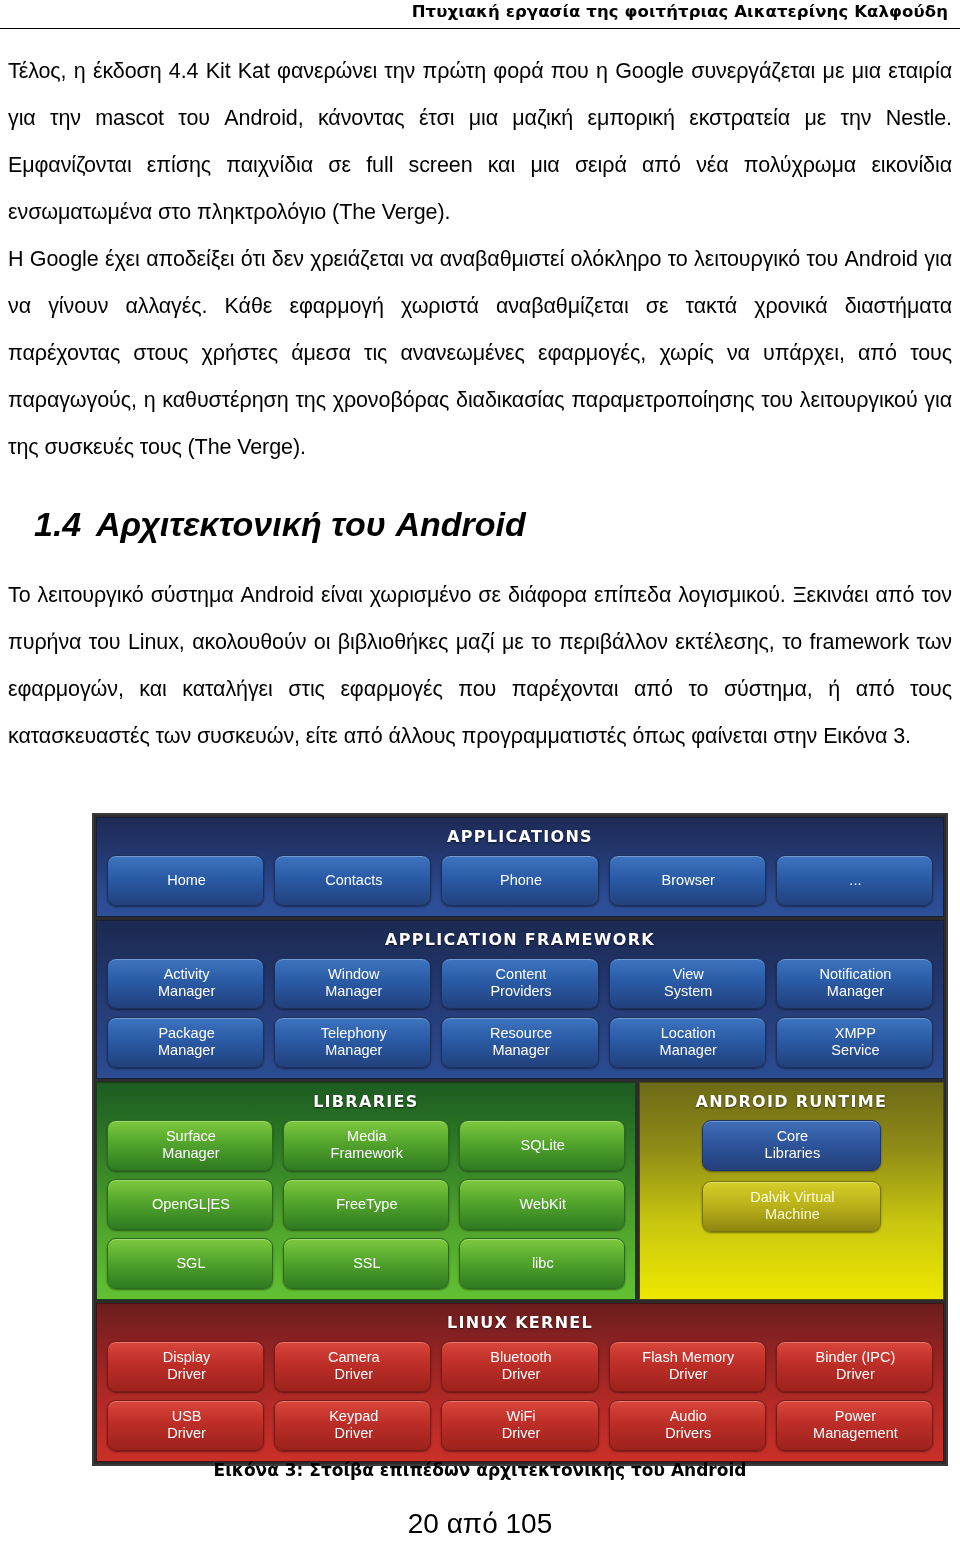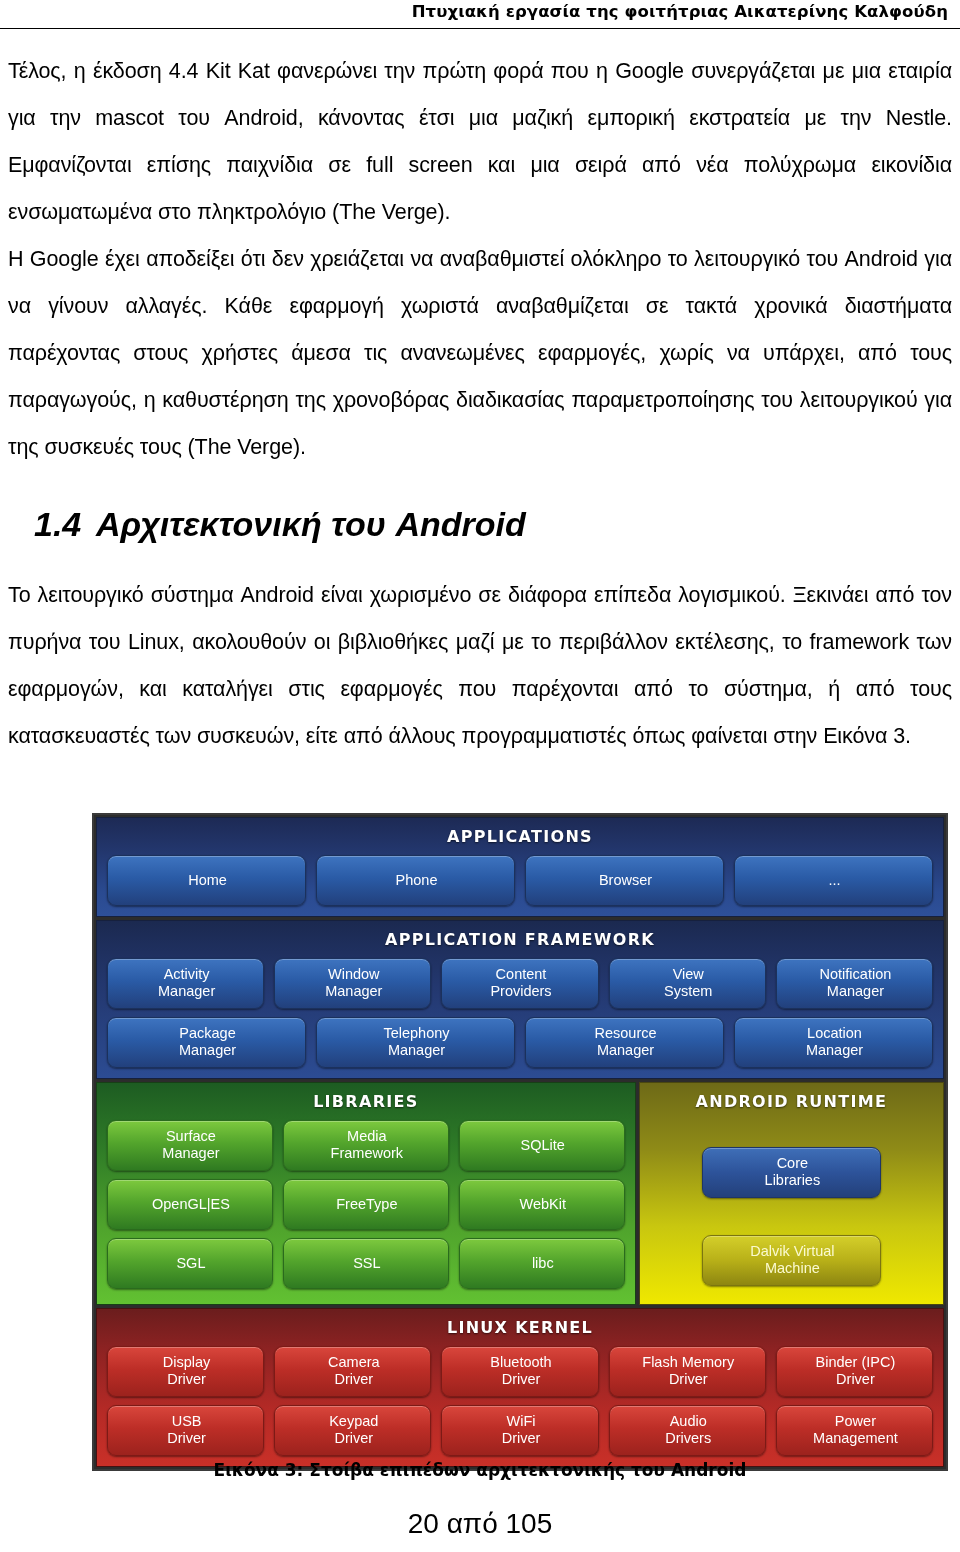--- a/index.html
+++ b/index.html
@@ -161,21 +161,20 @@
     border: 1px solid #2a6b1d;
   }
   .layer.runtime {
     flex: 0 0 36%;
     width: 36%;
     background: linear-gradient(180deg,#6e6a17 0%, #8f8b17 30%, #c9c70f 65%, #efe800 100%);
     border-color: #4a4710;
     margin-bottom: 0;
     display: flex;
     flex-direction: column;
-    gap: 27px;
   }
   .runtime .cell {
     flex: 0 0 auto;
     margin: 0 auto 10px auto;
     width: 62%;
   }
   .runtime .cell.core {
     background: linear-gradient(180deg,#3f6fb8 0%, #2d539a 50%, #23407a 100%);
     border: 1px solid #1e3566;
   }
@@ -240,20 +239,23 @@
   <div class="figure">
     <div class="stack">
 
       <div class="layer apps">
         <div class="layer-title">Applications</div>
         <div class="row">
           <div class="cell">
               <span>Home</span>
             </div>
           <div class="cell">
+              <span>Contacts</span>
+            </div>
+          <div class="cell">
               <span>Phone</span>
             </div>
           <div class="cell">
               <span>Browser</span>
             </div>
           <div class="cell">
               <span>...</span>
             </div>
         </div>
       </div>
@@ -291,20 +293,24 @@
             <span>Telephony</span>
             <span>Manager</span>
           </div>
           <div class="cell">
             <span>Resource</span>
             <span>Manager</span>
           </div>
           <div class="cell">
             <span>Location</span>
             <span>Manager</span>
+          </div>
+          <div class="cell">
+            <span>XMPP</span>
+            <span>Service</span>
           </div>
         </div>
       </div>
 
       <div class="midband">
         <div class="layer libraries">
           <div class="layer-title">Libraries</div>
           <div class="row">
             <div class="cell">
               <span>Surface</span>

